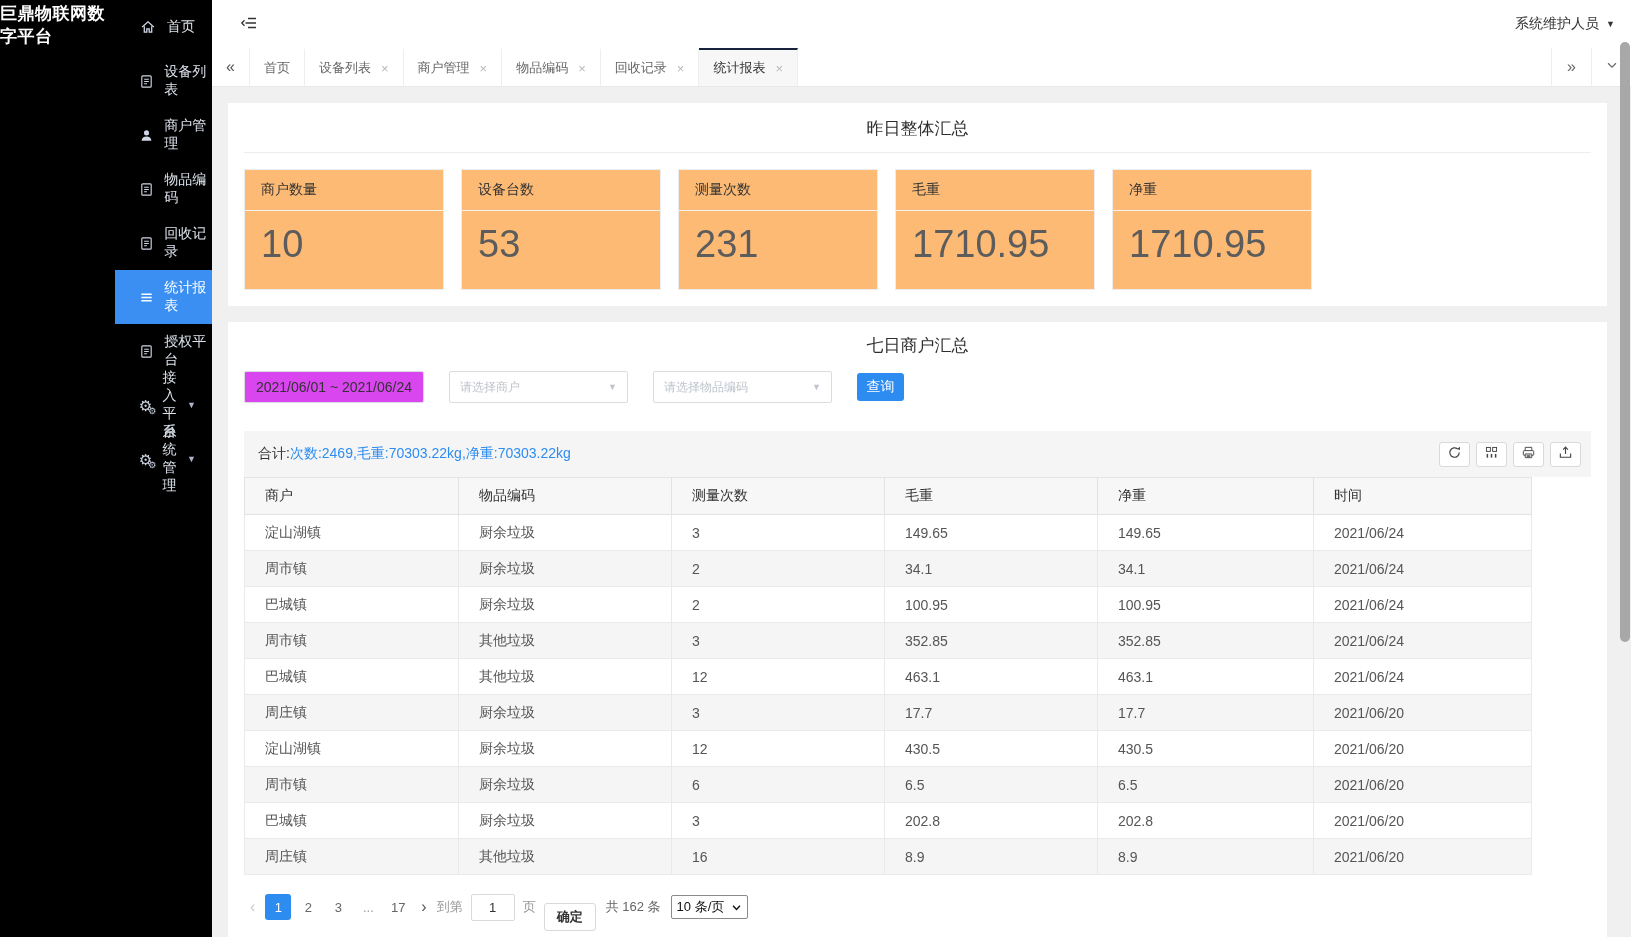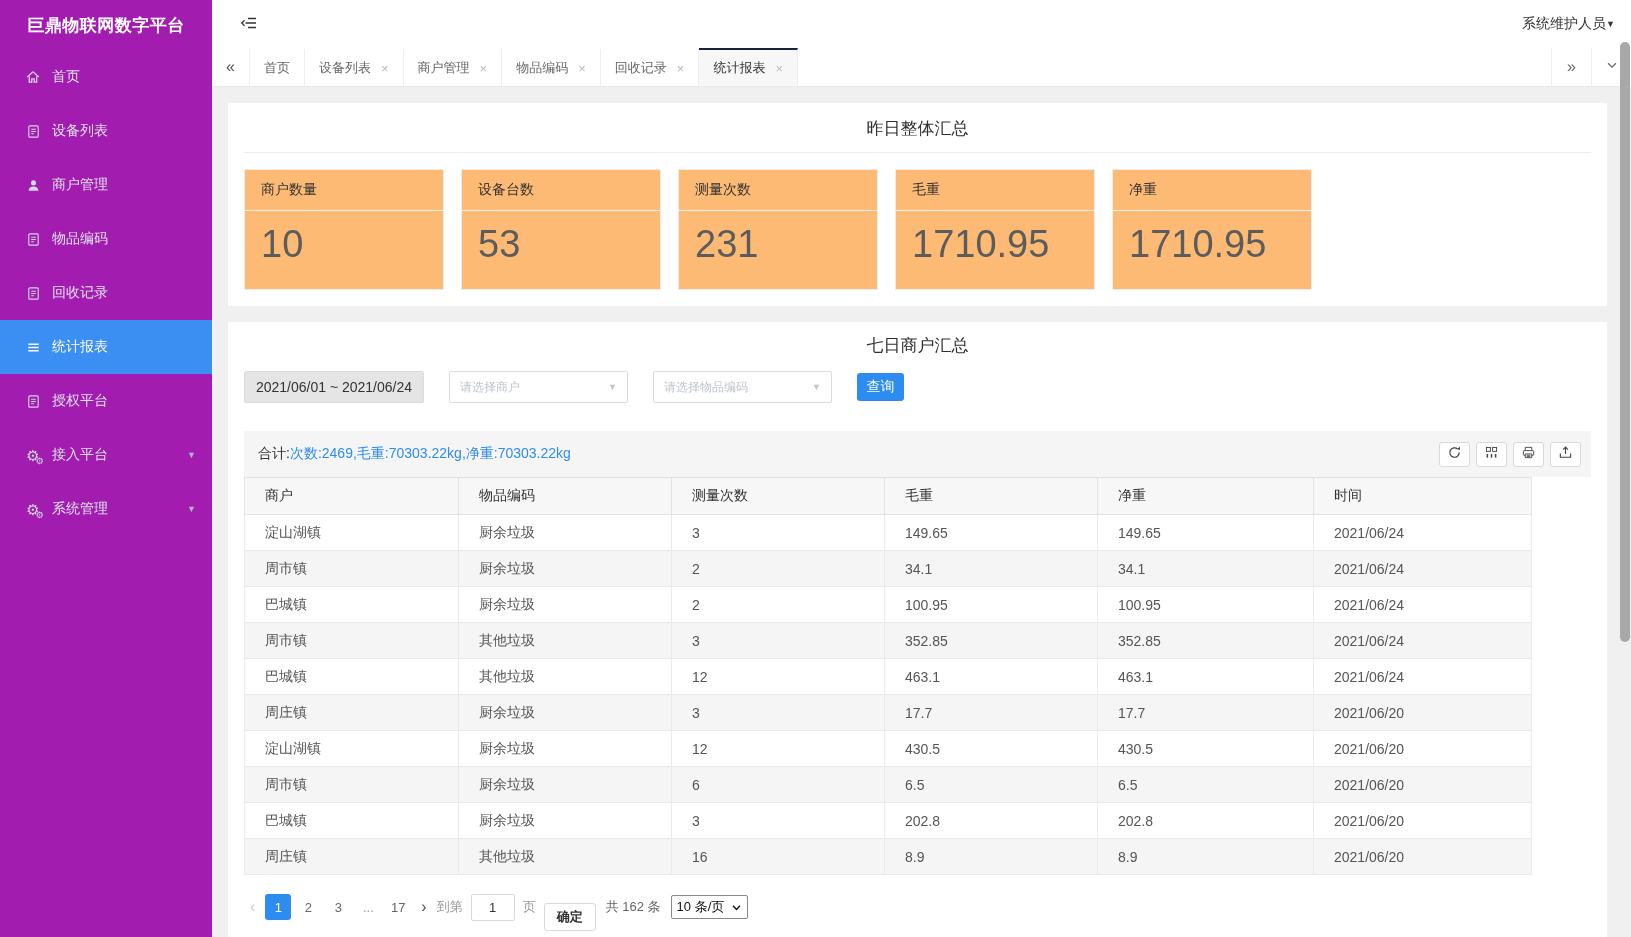--- a/index.html
+++ b/index.html
@@ -1,35 +1,35 @@
 <!DOCTYPE html>
 <html><head>
 <meta charset="utf-8">
 <style>
   *{box-sizing:border-box;}
   html,body{margin:0;padding:0;}
   body{width:1631px;height:937px;overflow:hidden;font-family:"Liberation Sans","DejaVu Sans",sans-serif;background:#f0f0f0;}
   .app{display:flex;width:1631px;height:937px;}
 
   
-  .sidebar{width:212px;min-width:212px;background:#a21caf;display:flex;flex-direction:column;}
+  .sidebar{width:212px;min-width:212px;background:#000000;display:flex;flex-direction:row;}
   .sidebar-title{height:50px;display:flex;align-items:center;justify-content:center;color:#fff;font-size:17px;font-weight:bold;letter-spacing:.5px;}
   .side-item{height:54px;display:flex;align-items:center;padding-left:24px;font-size:14px;color:#dde3ec;cursor:pointer;}
   .side-item.active{background:#3b8ff3;color:#fff;}
   .side-icon{width:18px;height:18px;margin-right:10px;display:inline-flex;align-items:center;justify-content:center;color:#cfd6e4;position:relative;}
   .side-item.active .side-icon{color:#fff;}
   .side-caret{margin-left:auto;margin-right:16px;font-size:9px;color:#aab4c6;}
   .gear-glyph{font-size:15px;line-height:1;position:relative;}
   .gear-small{position:absolute;font-size:9px;right:-4px;bottom:-3px;}
 
   
   .main{flex:1;display:flex;flex-direction:column;position:relative;}
   .topbar{height:48px;background:#fff;display:flex;align-items:center;padding:0 16px 0 28px;}
   .collapse-btn{border:none;background:none;color:#333;cursor:pointer;display:flex;align-items:center;padding:0;}
-  .user-box{margin-left:auto;display:flex;align-items:center;font-size:14px;color:#333;cursor:pointer;}
+  .user-box{margin-left:auto;display:flex;align-items:center;gap:7px;font-size:14px;color:#333;cursor:pointer;}
   .user-caret{font-size:9px;color:#333;}
 
   .tabbar{height:39px;background:#fff;display:flex;align-items:stretch;border-bottom:1px solid #e8e8e8;}
   .tab-nav{width:38px;display:flex;align-items:center;justify-content:center;color:#555;font-size:16px;border-right:1px solid #eee;cursor:pointer;background:#fff;border-top:none;border-bottom:none;border-left:none;}
   .tab-nav.right{border-left:1px solid #eee;border-right:none;width:40px;color:#666;}
   .tabs{display:flex;flex:1;}
   .tab{display:flex;align-items:center;padding:0 14px;border-right:1px solid #eee;border-top:2px solid transparent;font-size:13px;color:#666;cursor:pointer;gap:10px;}
   .tab.active{background:#f7f7f7;border-top-color:#17233d;color:#333;}
   .tab-close{color:#b9b9b9;font-size:13px;}
 
@@ -39,21 +39,21 @@
   .card.summary{padding:14px 16px 16px;margin-bottom:16px;}
   .card-title{font-size:17px;color:#2e2e2e;font-weight:normal;margin:0;text-align:center;}
   .summary .card-title{padding-bottom:12px;border-bottom:1px solid #ededed;}
   .stat-row{display:flex;gap:17px;margin-top:16px;}
   .stat-box{width:200px;height:121px;border:1px solid #ececec;background:#fdba74;}
   .stat-label{height:41px;display:flex;align-items:center;padding:0 16px;font-size:14px;color:#333;border-bottom:1px solid #f2f2f2;}
   .stat-value{padding:12px 16px;font-size:38px;color:#5c5c5c;}
 
   .card.report{padding:12px 16px 10px;}
   .filters{display:flex;align-items:center;gap:25px;margin-top:14px;}
-  .date-input{width:180px;height:32px;border:1px solid #d9dce1;border-radius:2px;text-align:center;font-size:14px;color:#333;background:#e5e5e5;outline:none;}
+  .date-input{width:180px;height:32px;border:1px solid #d9dce1;border-radius:2px;text-align:center;font-size:14px;color:#333;background:#d946ef;outline:none;}
   .select{width:179px;height:32px;border:1px solid #d9dce1;border-radius:2px;display:flex;align-items:center;padding:0 10px;background:#fff;cursor:pointer;}
   .select-placeholder{color:#bfc4cc;font-size:12px;}
   .select-caret{margin-left:auto;color:#c0c4cc;font-size:9px;}
   .search-btn{width:47px;height:28px;background:#2d8cf0;color:#fff;border:none;border-radius:3px;font-size:14px;cursor:pointer;}
 
   .toolbar{margin-top:28px;background:#f5f5f5;height:46px;display:flex;align-items:center;padding:0 10px 0 14px;}
   .total-label{font-size:14px;color:#333;}
   .total-value{font-size:14px;color:#2d8cf0;}
   .tool-btns{margin-left:auto;display:flex;gap:6px;}
   .tool-btn{width:31px;height:25px;background:#fff;border:1px solid #d9d9d9;border-radius:3px;display:flex;align-items:center;justify-content:center;color:#444;cursor:pointer;padding:0;}

